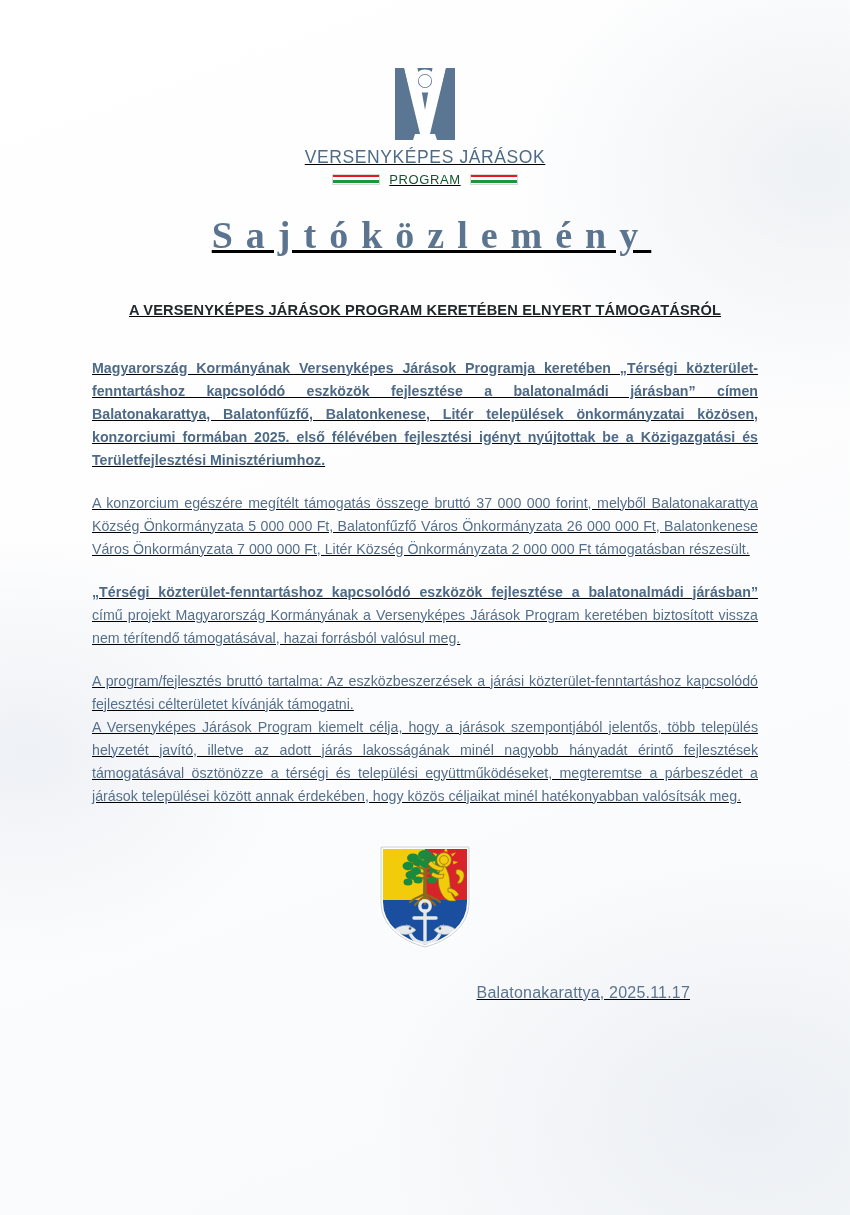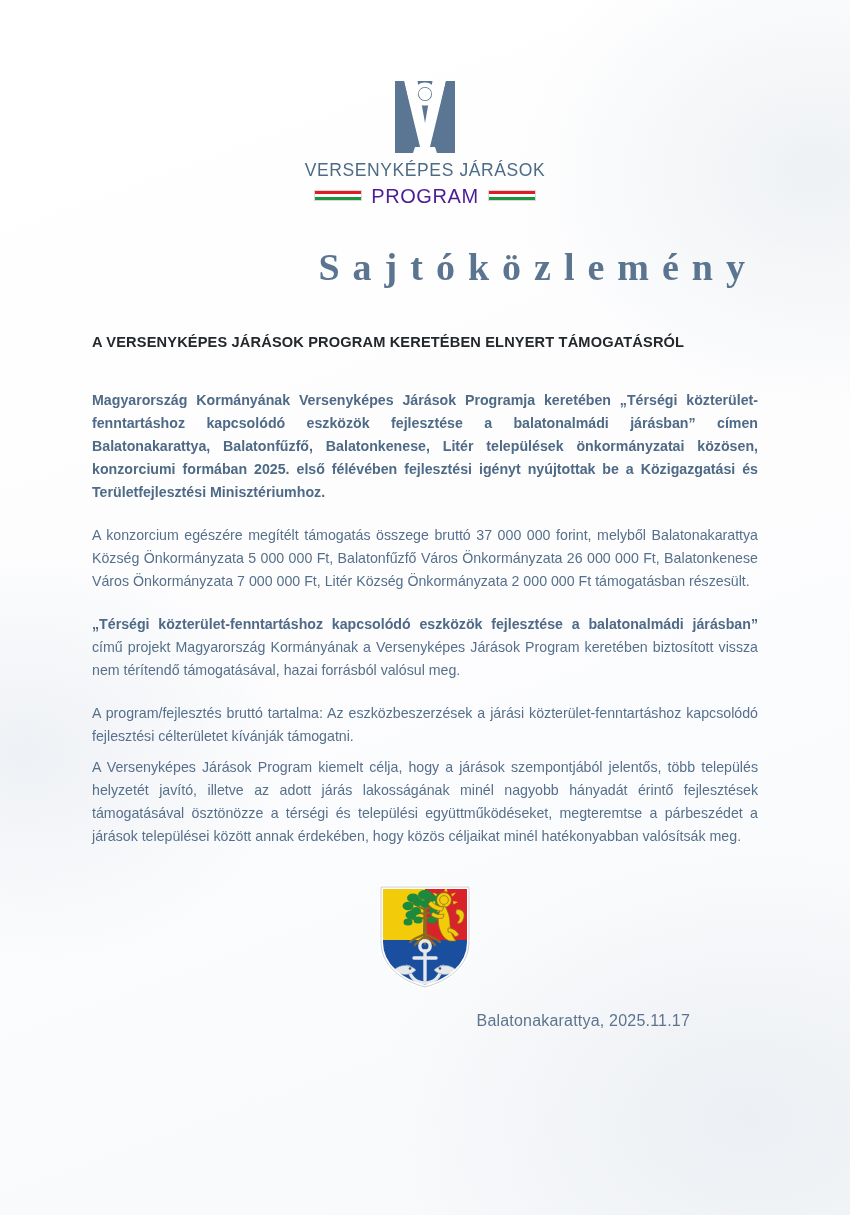--- a/index.html
+++ b/index.html
@@ -13,21 +13,22 @@
       radial-gradient(ellipse 380px 300px at 3% 62%, #eef1f5 0%, rgba(238,241,245,0) 70%),
       radial-gradient(ellipse 500px 360px at 88% 92%, #eceff3 0%, rgba(236,239,243,0) 74%),
       linear-gradient(160deg, #ffffff 0%, #fdfdfe 45%, #f7f9fb 100%);
     overflow: hidden;
   }
 
   .page {
     position: relative;
     width: 850px;
     height: 884px;
-    padding: 13px 92px;
+    padding: 0 92px;
+    text-decoration: underline;
   }
 
   
   .logo-block {
     padding-top: 62px;
     display: flex;
     flex-direction: column;
     align-items: center;
   }
   .logo-mark {
@@ -58,55 +59,56 @@
     flex-direction: column;
     width: 48px;
     height: 11px;
     border: 0.5px solid #d8d8d8;
   }
   .flagbar i { display: block; height: 33.33%; width: 100%; }
   .flagbar .red   { background: #e01b24; }
   .flagbar .white { background: #ffffff; }
   .flagbar .green { background: #1a9641; }
   .logo-program {
-    font-size: 20px;
+    font-size: 13px;
     letter-spacing: 0.6px;
-    color: #4c1d95;
+    color: #14532d;
     font-weight: 400;
   }
 
   
   .doc-title {
-    margin-top: 39px;
-    text-align: right;
+    margin-top: 27px;
+    text-align: center;
     font-family: "Liberation Serif", serif;
     font-size: 38px;
     font-weight: 700;
     letter-spacing: 13px;
     color: #5b7591;
     text-indent: 13px;
   }
 
   .doc-subtitle {
     margin-top: 45px;
+    text-align: center;
     font-size: 14.6px;
     font-weight: 700;
     letter-spacing: 0.15px;
     color: #23282d;
   }
 
   
   .body-copy {
     margin-top: 39px;
     color: #56708c;
     font-size: 14.2px;
     line-height: 1.62;
   }
   .body-copy p {
-    margin: 8px 0 20px 0;
+    margin: 0 0 20px 0;
     text-align: justify;
     text-justify: inter-word;
   }
   .body-copy p.tight { margin-bottom: 0; }
   .body-copy b { font-weight: 700; color: #4e6a87; }
 
   .dates-block {
     margin-top: 27px;
     color: #56708c;
     font-size: 14.2px;
@@ -119,21 +121,21 @@
   
   .crest-wrap {
     margin-top: 36px;
     display: flex;
     justify-content: center;
   }
   .crest { width: 94px; height: 106px; display: block; }
 
   
   .footer-line {
-    margin-top: 22px;
+    margin-top: 34px;
     text-align: right;
     padding-right: 68px;
     font-size: 16px;
     color: #5c7490;
     letter-spacing: 0.2px;
   }
 </style>
 </head>
 <body>
 

